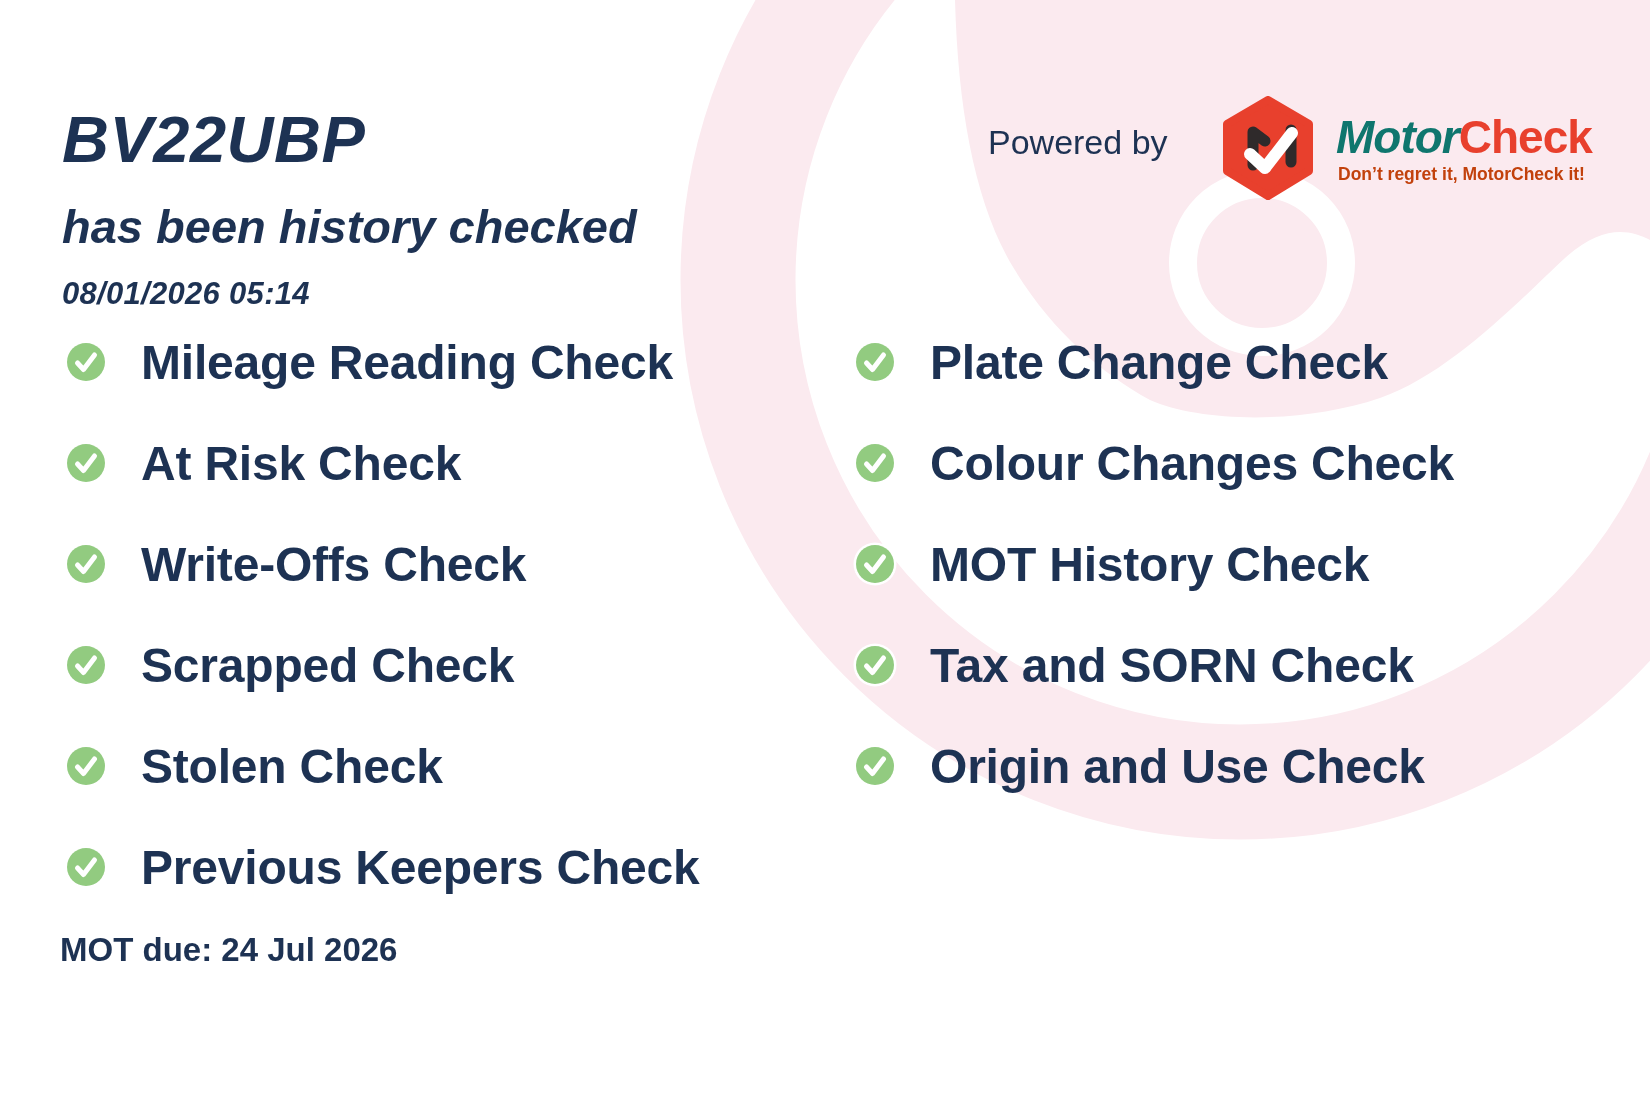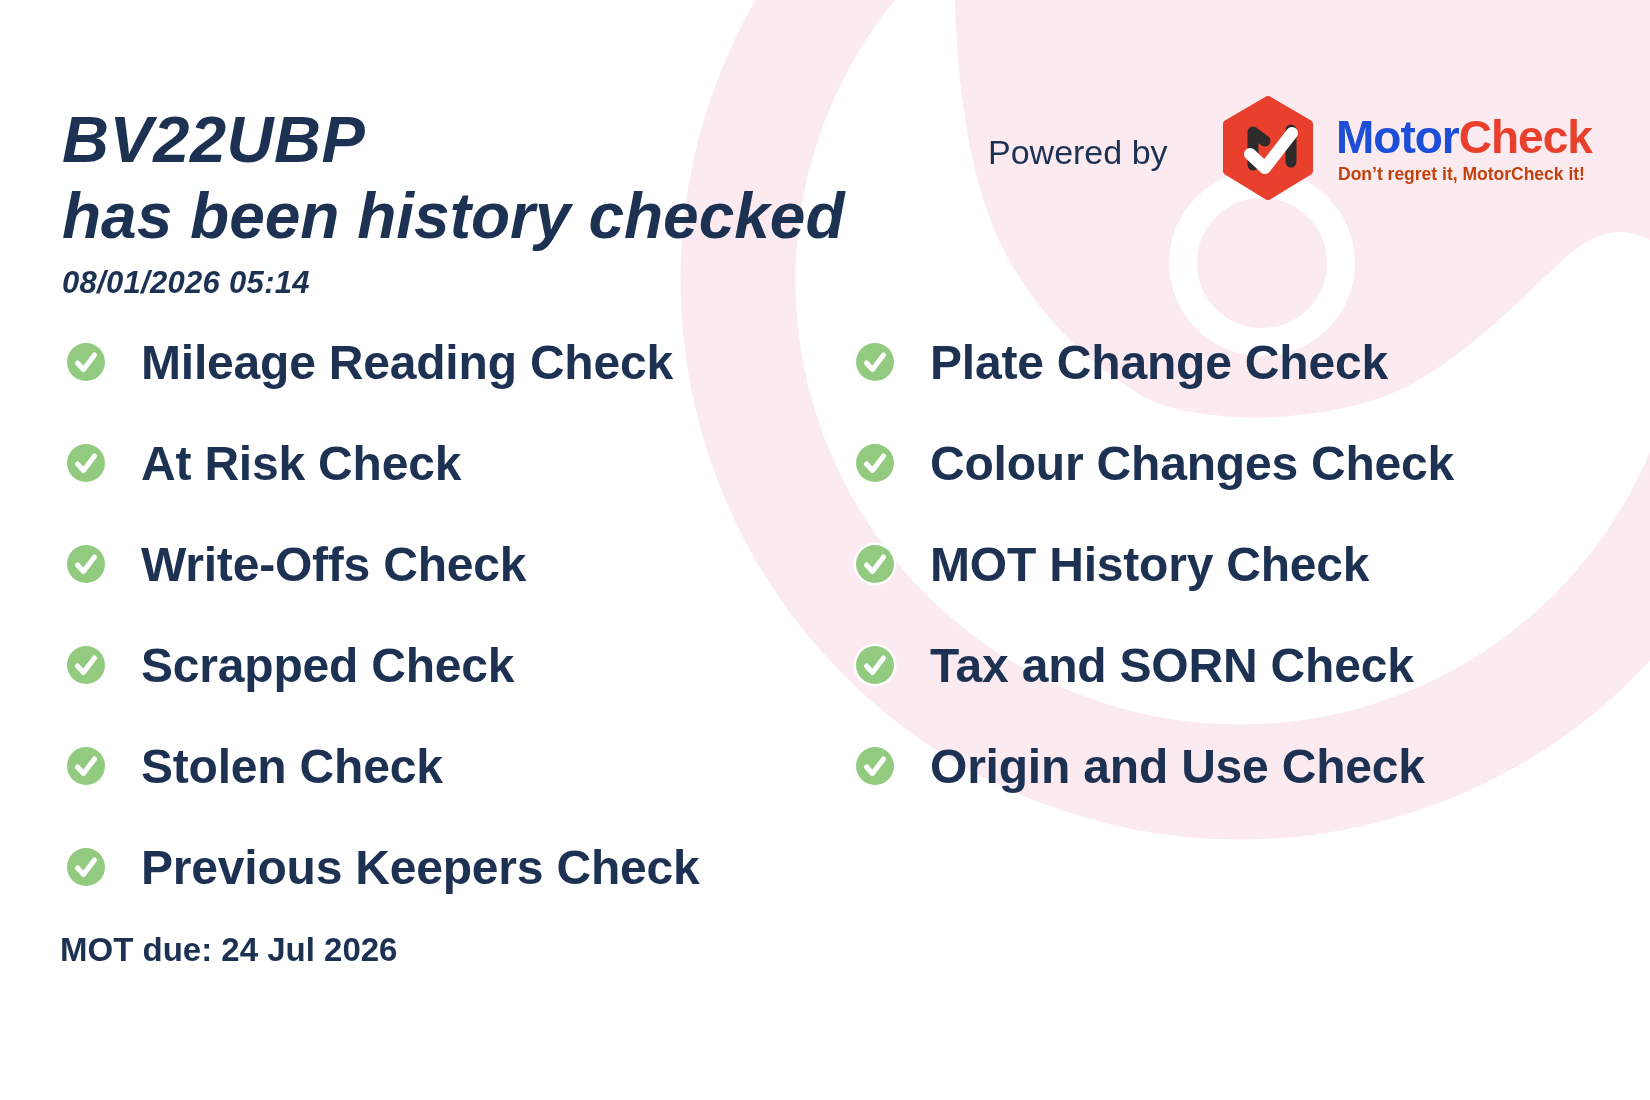--- a/index.html
+++ b/index.html
@@ -4,27 +4,27 @@
 <style>
   html,body{margin:0;padding:0;}
   .page{
     position:relative;width:1650px;height:1100px;overflow:hidden;background:#ffffff;
     font-family:"Liberation Sans", sans-serif;color:#1d3253;
   }
   .bg{position:absolute;inset:0;width:1650px;height:1100px;}
   
   .header{position:absolute;left:62px;top:104px;z-index:2;font-style:italic;}
   .reg{font-size:65px;line-height:72px;font-weight:700;letter-spacing:.5px;}
-  .subtitle{font-size:64px;line-height:54px;font-weight:700;margin-top:13px;}
+  .subtitle{font-size:47px;line-height:54px;font-weight:700;margin-top:24px;}
   .checked-at{font-size:31px;line-height:36px;font-weight:700;margin-top:22px;letter-spacing:.3px;}
   
-  .powered{position:absolute;left:988px;top:132px;font-size:34px;line-height:40px;font-weight:500;color:#1d3253;z-index:2;}
+  .powered{position:absolute;left:988px;top:122px;font-size:34px;line-height:40px;font-weight:500;color:#1d3253;z-index:2;}
   .hex{position:absolute;left:1222px;top:96px;width:92px;height:104px;z-index:3;}
   .brand{position:absolute;left:1336px;top:112px;font-size:46px;line-height:50px;font-weight:800;letter-spacing:-1px;white-space:nowrap;z-index:2;}
-  .brand .motor{color:#1d4ed8;}
+  .brand .motor{color:#0f766e;font-style:italic;}
   .brand .check{color:#e8402d;text-align:center;}
   .tagline{position:absolute;left:1338px;top:164px;font-size:17.5px;line-height:20px;font-weight:700;color:#c2410c;white-space:nowrap;z-index:2;}
   
   .check-row{position:absolute;display:flex;align-items:center;gap:33px;height:58px;white-space:nowrap;z-index:2;}
   .check-row .label{font-size:48px;font-weight:700;letter-spacing:-.2px;color:#1d3253;}
   .check-row .badge{width:44px;height:44px;flex:0 0 44px;}
   .col-left{left:64px;}
   .col-right{left:853px;}
   
   .mot-due{position:absolute;left:60px;top:930px;font-size:33px;line-height:40px;font-weight:700;z-index:2;}

